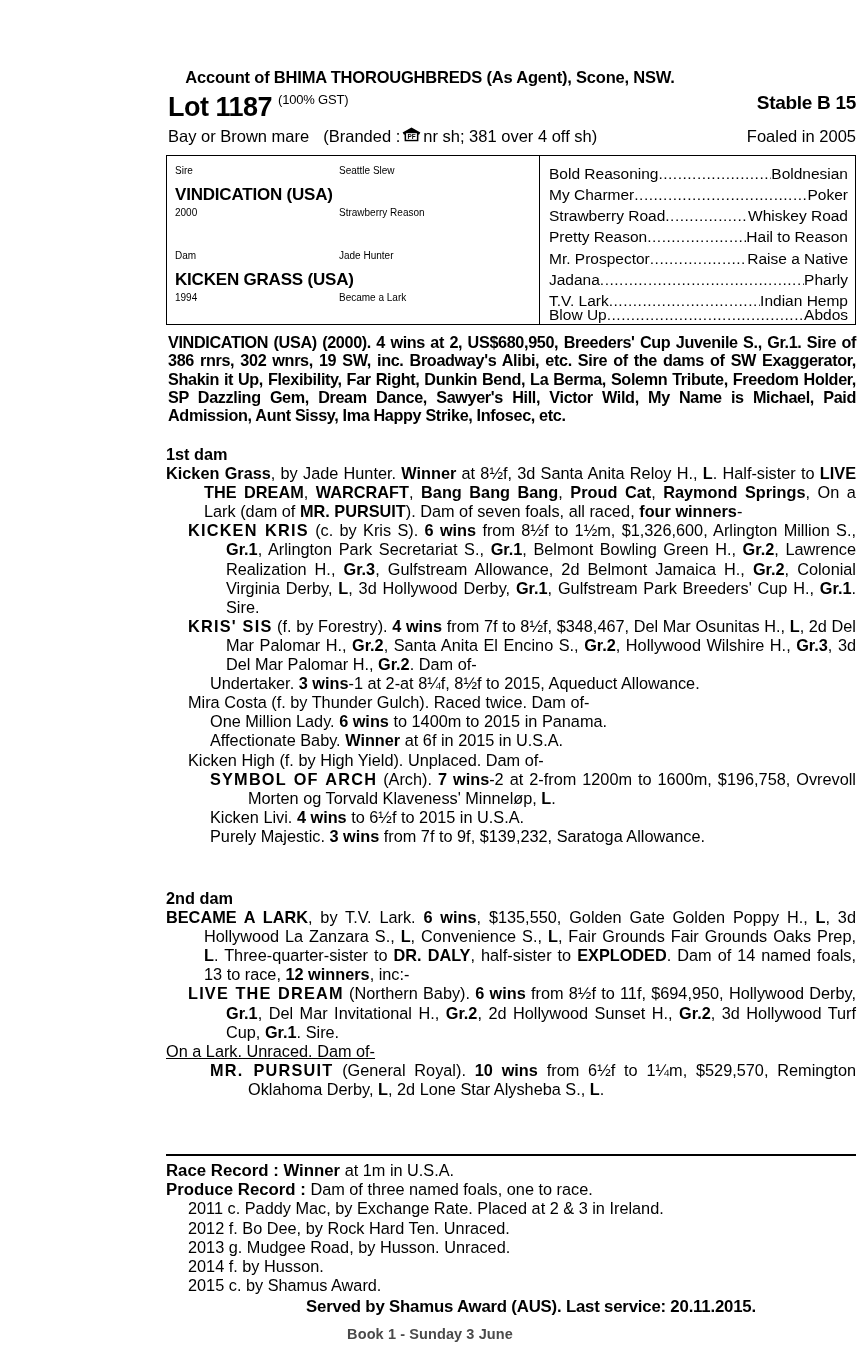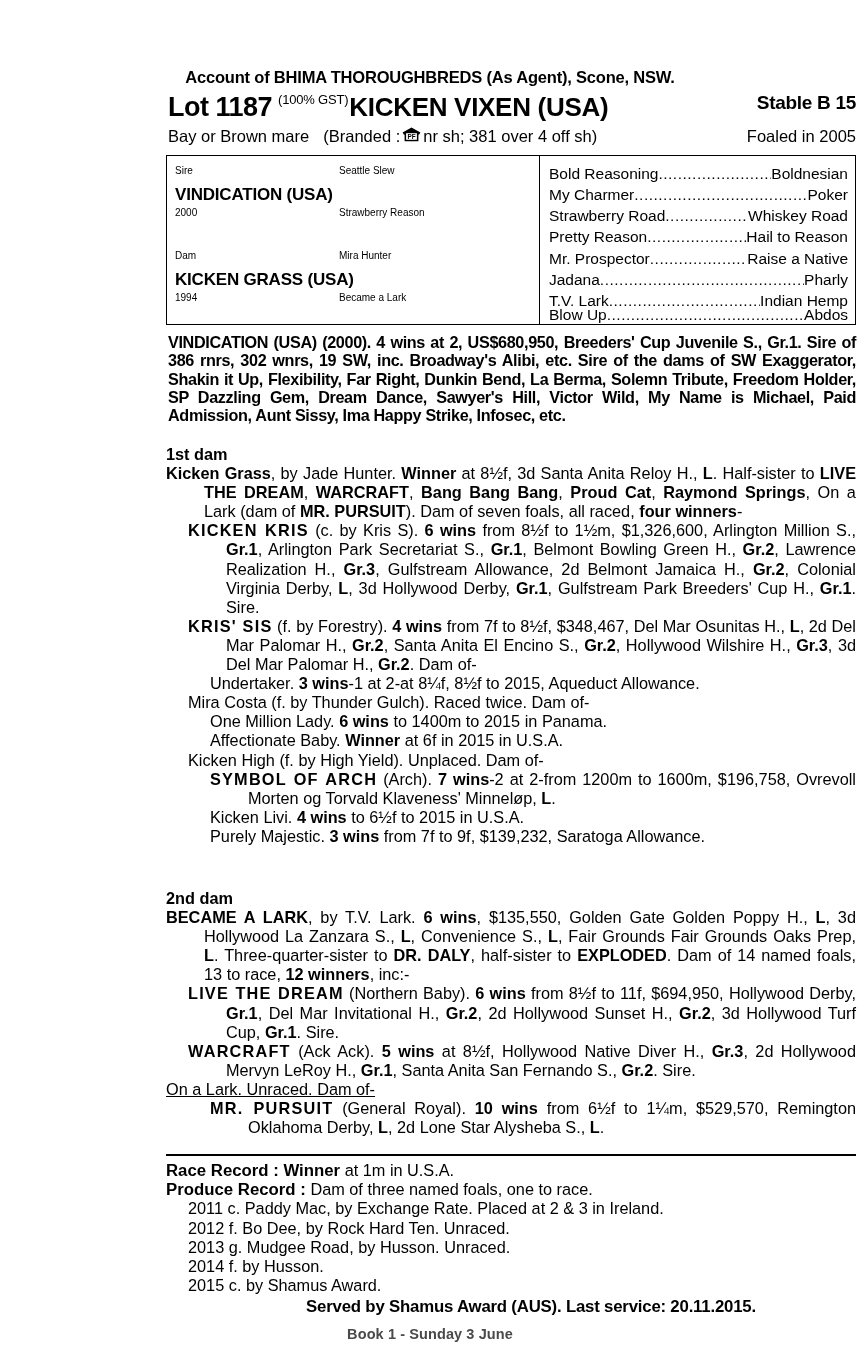--- a/index.html
+++ b/index.html
@@ -226,21 +226,20 @@
 </head>
 <body>
 
 <div class="page">
 
   <div class="account-line">Account of BHIMA THOROUGHBREDS (As Agent), Scone, NSW.</div>
 
   <div class="lot-line">
     <span class="lot-no">Lot 1187</span>
     <span class="gst">(100% GST)</span>
-    <span class="horse-name">KICKEN VIXEN (USA)</span>
     <span class="stable">Stable B 15</span>
   </div>
 
   <div class="desc-line">
     <span class="desc-left">
       <span>Bay or Brown mare</span>
       <span style="display:inline-block;width:14px"></span>
       <span>(Branded :</span>
       <span class="brand-glyph">
         <svg width="19" height="15" viewBox="0 0 19 15">
@@ -260,21 +259,21 @@
     <div class="ped-left">
       <div class="ped-row ped-label" style="top:10px">Sire</div>
       <div class="ped-row ped-label ped-bold" style="top:30px">VINDICATION (USA)</div>
       <div class="ped-row ped-label" style="top:52px">2000</div>
       <div class="ped-row ped-mid" style="top:10px">Seattle Slew</div>
       <div class="ped-row ped-mid" style="top:52px">Strawberry Reason</div>
 
       <div class="ped-row ped-label" style="top:95px">Dam</div>
       <div class="ped-row ped-label ped-bold" style="top:115px">KICKEN GRASS (USA)</div>
       <div class="ped-row ped-label" style="top:137px">1994</div>
-      <div class="ped-row ped-mid" style="top:95px">Mira Hunter</div>
+      <div class="ped-row ped-mid" style="top:95px">Jade Hunter</div>
       <div class="ped-row ped-mid" style="top:137px">Became a Lark</div>
     </div>
 
     <div class="ped-right">
       <div class="gp-row" style="top:10px">
           <span class="gp-a">Bold Reasoning</span>
           <span class="gp-dots">..........................................................................................</span>
           <span class="gp-b">Boldnesian</span>
         </div>
       <div class="gp-row" style="top:31px">
@@ -332,21 +331,20 @@
         <div class="entry flat2"><span>Kicken Livi.</span> <b>4 wins</b> to 6½f to 2015 in U.S.A.</div>
         <div class="entry flat2"><span>Purely Majestic.</span> <b>3 wins</b> from 7f to 9f, $139,232, Saratoga Allowance.</div>
       </div>
   </div>
 
   <div class="section" id="second-dam-section" style="top:881px">
     <div class="sec-head">2nd dam</div>
     <div class="entry l1" id="sd-lead"><b>BECAME A LARK</b>, by T.V. Lark. <b>6 wins</b>, $135,550, Golden Gate Golden Poppy H., <b>L</b>, 3d Hollywood La Zanzara S., <b>L</b>, Convenience S., <b>L</b>, Fair Grounds Fair Grounds Oaks Prep, <b>L</b>. Three-quarter-sister to <b>DR. DALY</b>, half-sister to <b>EXPLODED</b>. Dam of 14 named foals, 13 to race, <b>12 winners</b>, inc:-</div>
     <div id="sd-progeny">
         <div class="entry l2"><b class="sp">LIVE THE DREAM</b> (Northern Baby). <b>6 wins</b> from 8½f to 11f, $694,950, Hollywood Derby, <b>Gr.1</b>, Del Mar Invitational H., <b>Gr.2</b>, 2d Hollywood Sunset H., <b>Gr.2</b>, 3d Hollywood Turf Cup, <b>Gr.1</b>. Sire.</div>
-        <div class="entry l2"><b class="sp">WARCRAFT</b> (Ack Ack). <b>5 wins</b> at 8½f, Hollywood Native Diver H., <b>Gr.3</b>, 2d Hollywood Mervyn LeRoy H., <b>Gr.1</b>, Santa Anita San Fernando S., <b>Gr.2</b>. Sire.</div>
         <div class="entry i0"><span>On a Lark.</span> Unraced. Dam of-</div>
         <div class="entry l3"><b class="sp">MR. PURSUIT</b> (General Royal). <b>10 wins</b> from 6½f to 1¼m, $529,570, Remington Oklahoma Derby, <b>L</b>, 2d Lone Star Alysheba S., <b>L</b>.</div>
       </div>
   </div>
 
   <div class="rule" style="top:1146px"></div>
 
   <div class="record-block">
     <div class="rec-line">
       <span class="rec-head">Race Record :</span>

